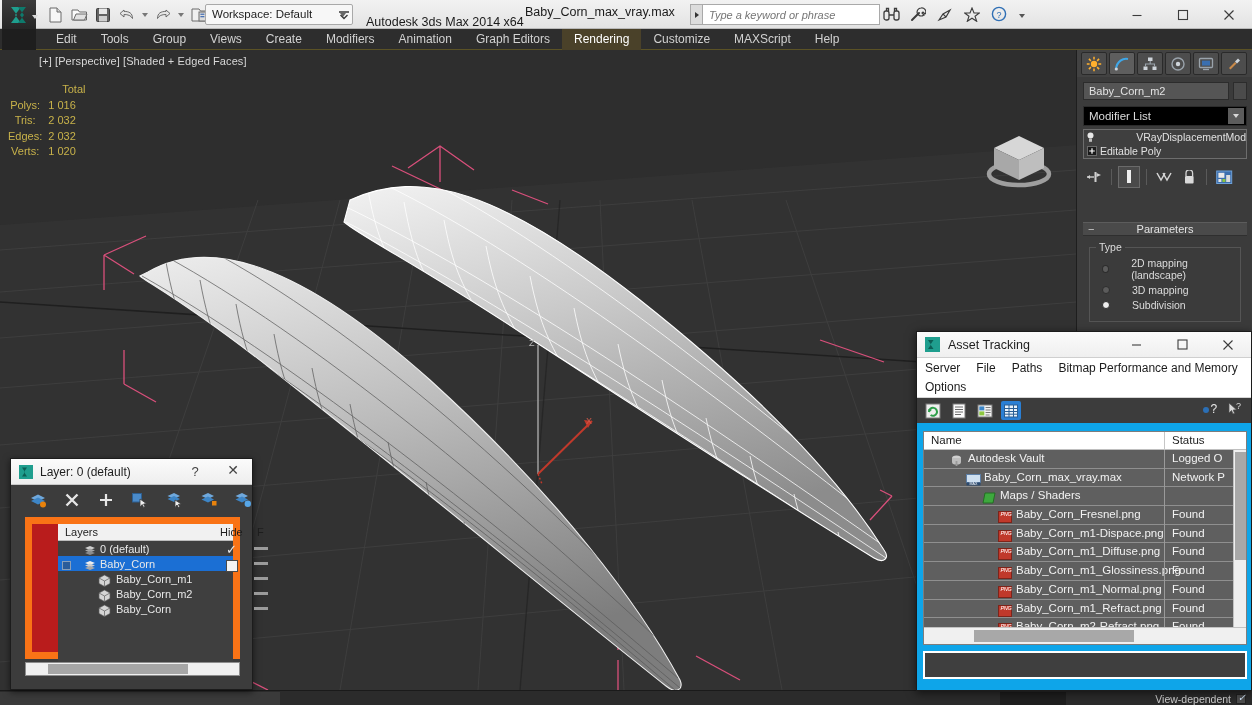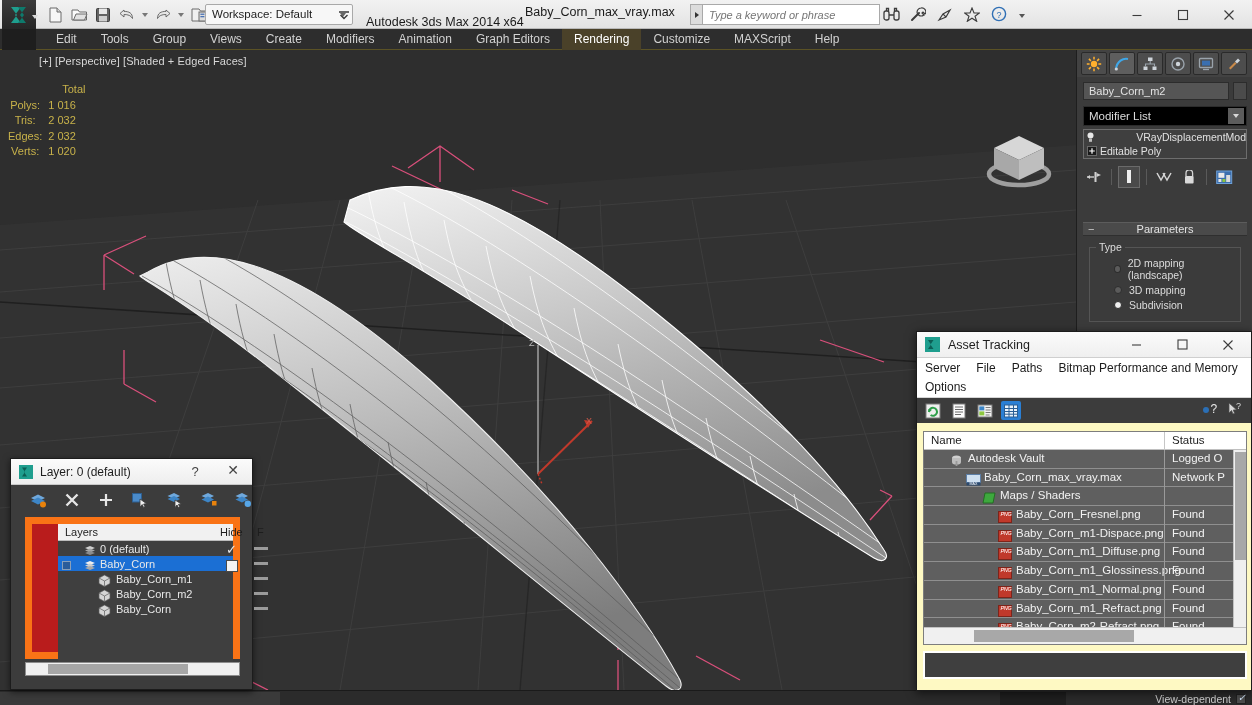--- a/index.html
+++ b/index.html
@@ -91,21 +91,21 @@
   .mtool.box{border:1px solid #6a6a6a;background:#4a4a4a;}
   .msep{width:1px;height:16px;background:#5a5a5a;margin:0 3px;}
   .rollout{position:absolute;left:6px;top:172px;width:164px;}
   .rhead{height:14px;background:#4a4a4a;border-top:1px solid #5c5c5c;border-bottom:1px solid #2f2f2f;
      display:flex;align-items:center;justify-content:center;position:relative;}
   .rhead .minus{position:absolute;left:5px;top:1px;color:#d0d0d0;font-size:11px;line-height:11px;}
   .rhead span.t{font-size:11px;color:#e3e3e3;}
   .rbody{background:#3b3b3b;padding:5px 6px 2px 6px;}
   .grpbox{border:1px solid #555;padding:6px 6px 7px 8px;position:relative;margin-top:6px;}
   .grplbl{position:absolute;left:6px;top:-7px;background:#3b3b3b;padding:0 3px;font-size:10.5px;color:#dcdcdc;}
-  .radio{display:flex;align-items:center;gap:7px;margin:3px 16px;font-size:10.5px;color:#dcdcdc;}
+  .radio{display:flex;align-items:center;gap:22px;margin:3px 4px;font-size:10.5px;color:#dcdcdc;}
   .rdot{width:8px;height:8px;border-radius:50%;background:#5b5b5b;border:1px solid #2d2d2d;}
   .rdot.on{background:#efefef;}
   .rhead2{position:absolute;left:6px;top:322px;width:164px;height:14px;background:#4a4a4a;
      display:flex;align-items:center;justify-content:center;overflow:hidden;}
   .rhead2 span{font-size:11px;color:#e3e3e3;}
 
   
   .bottomstrip{position:absolute;left:0;top:690px;width:1252px;height:15px;background:#2b2b2b;
      border-top:1px solid #1a1a1a;}
   .bsblk{position:absolute;height:13px;background:#3a3a3a;top:1px;}
@@ -134,21 +134,21 @@
   .lrow .exp{position:absolute;left:4px;width:9px;height:9px;border:1px solid #8a9fb8;background:#2a5c9a;}
   .lrow .licon{position:absolute;}
   .lrow .lname{position:absolute;}
   .lrow .chk{position:absolute;left:168px;}
   .lrow .dash{position:absolute;left:196px;width:14px;height:3px;background:#9a9a9a;}
   .lscroll{position:absolute;left:14px;top:203px;width:215px;height:14px;background:#f0f0f0;
      border:1px solid #8d8d8d;}
   .lthumb{position:absolute;left:22px;top:1px;width:140px;height:10px;background:#a6a6a6;}
 
   
-  .atdlg{position:absolute;left:916px;top:331px;width:336px;height:360px;background:#fef9c3;
+  .atdlg{position:absolute;left:916px;top:331px;width:336px;height:360px;background:#0ea5e9;
      border:1px solid #1c1c1c;box-shadow:0 2px 9px rgba(0,0,0,.6);}
   .attitle{height:26px;background:linear-gradient(#fbfbfb,#efefef);border-bottom:1px solid #cfcfcf;
      display:flex;align-items:center;position:relative;}
   .attitle .txt{margin-left:8px;font-size:12.5px;color:#1d1d1d;}
   .atwb{position:absolute;top:0;width:38px;height:25px;display:flex;align-items:center;justify-content:center;color:#333;}
   .atmenu{height:40px;background:#fff;border-bottom:1px solid #d5d5d5;font-size:12px;color:#1c1c1c;
      position:relative;}
   .atmenu .r1{position:absolute;left:0;top:2px;display:flex;align-items:flex-end;}
   .atmenu .r2{position:absolute;left:0;top:21px;display:flex;}
   .atmenu .m{padding:0 8px;line-height:17px;}

